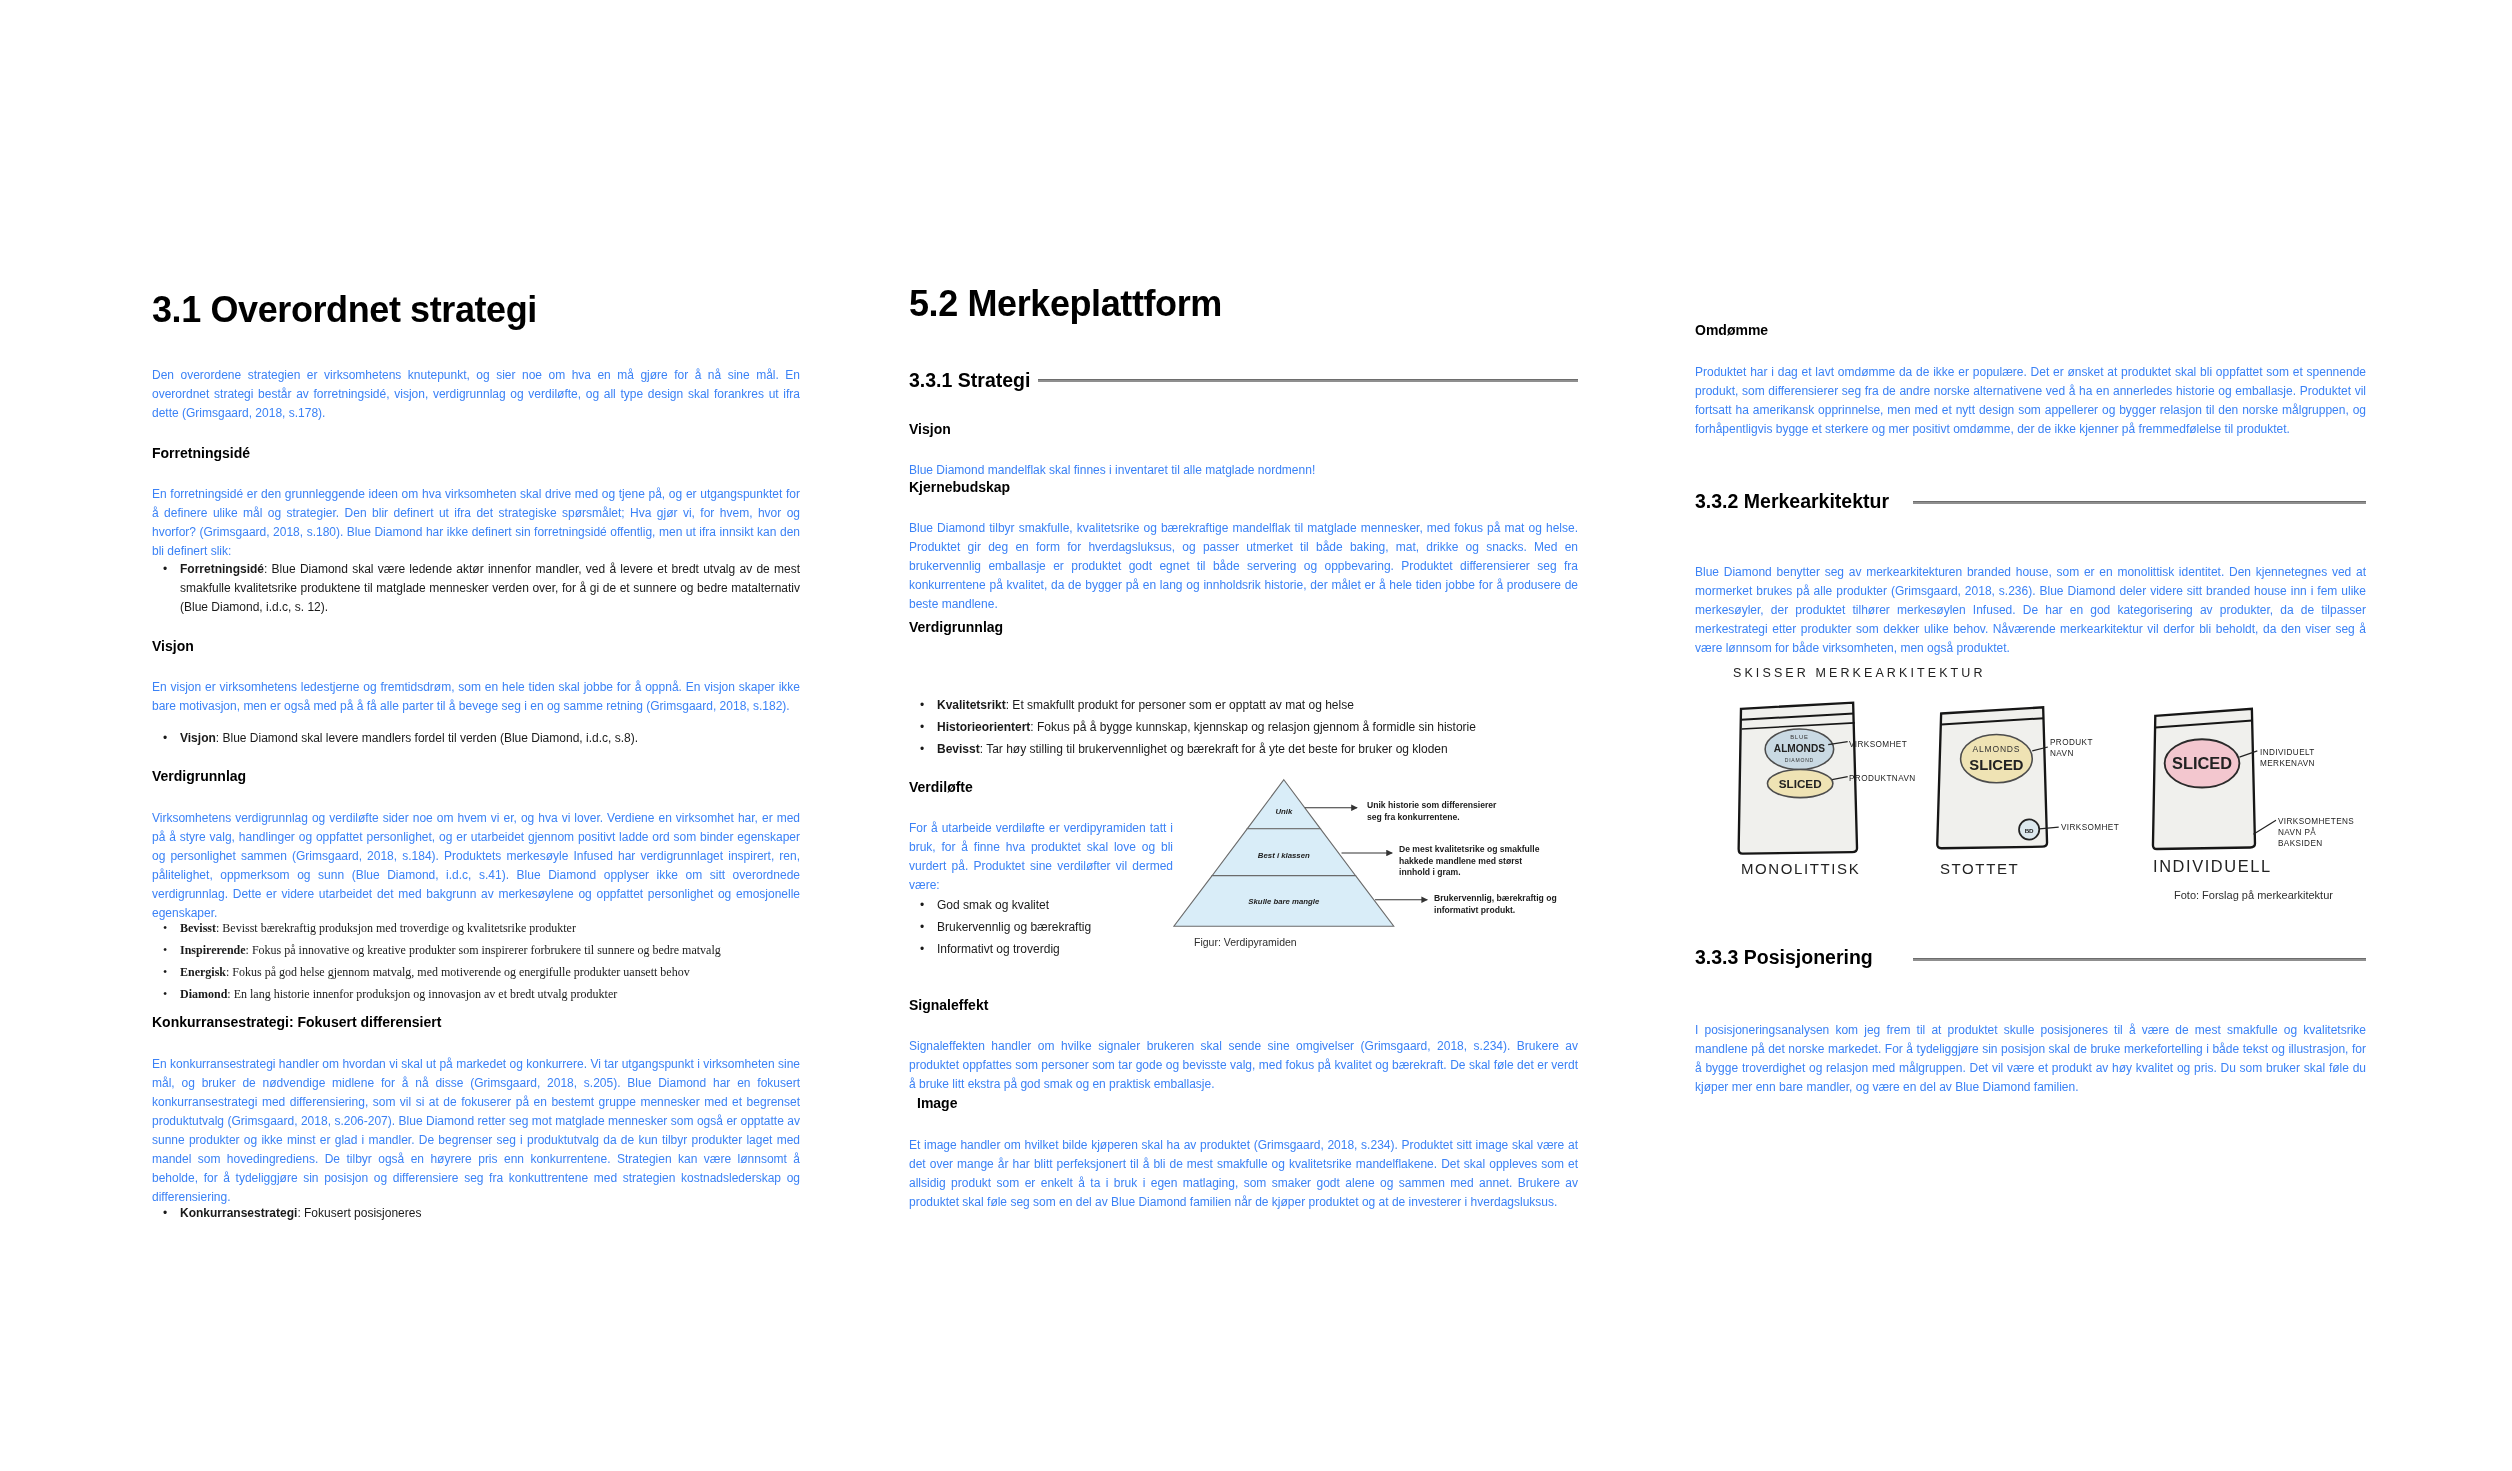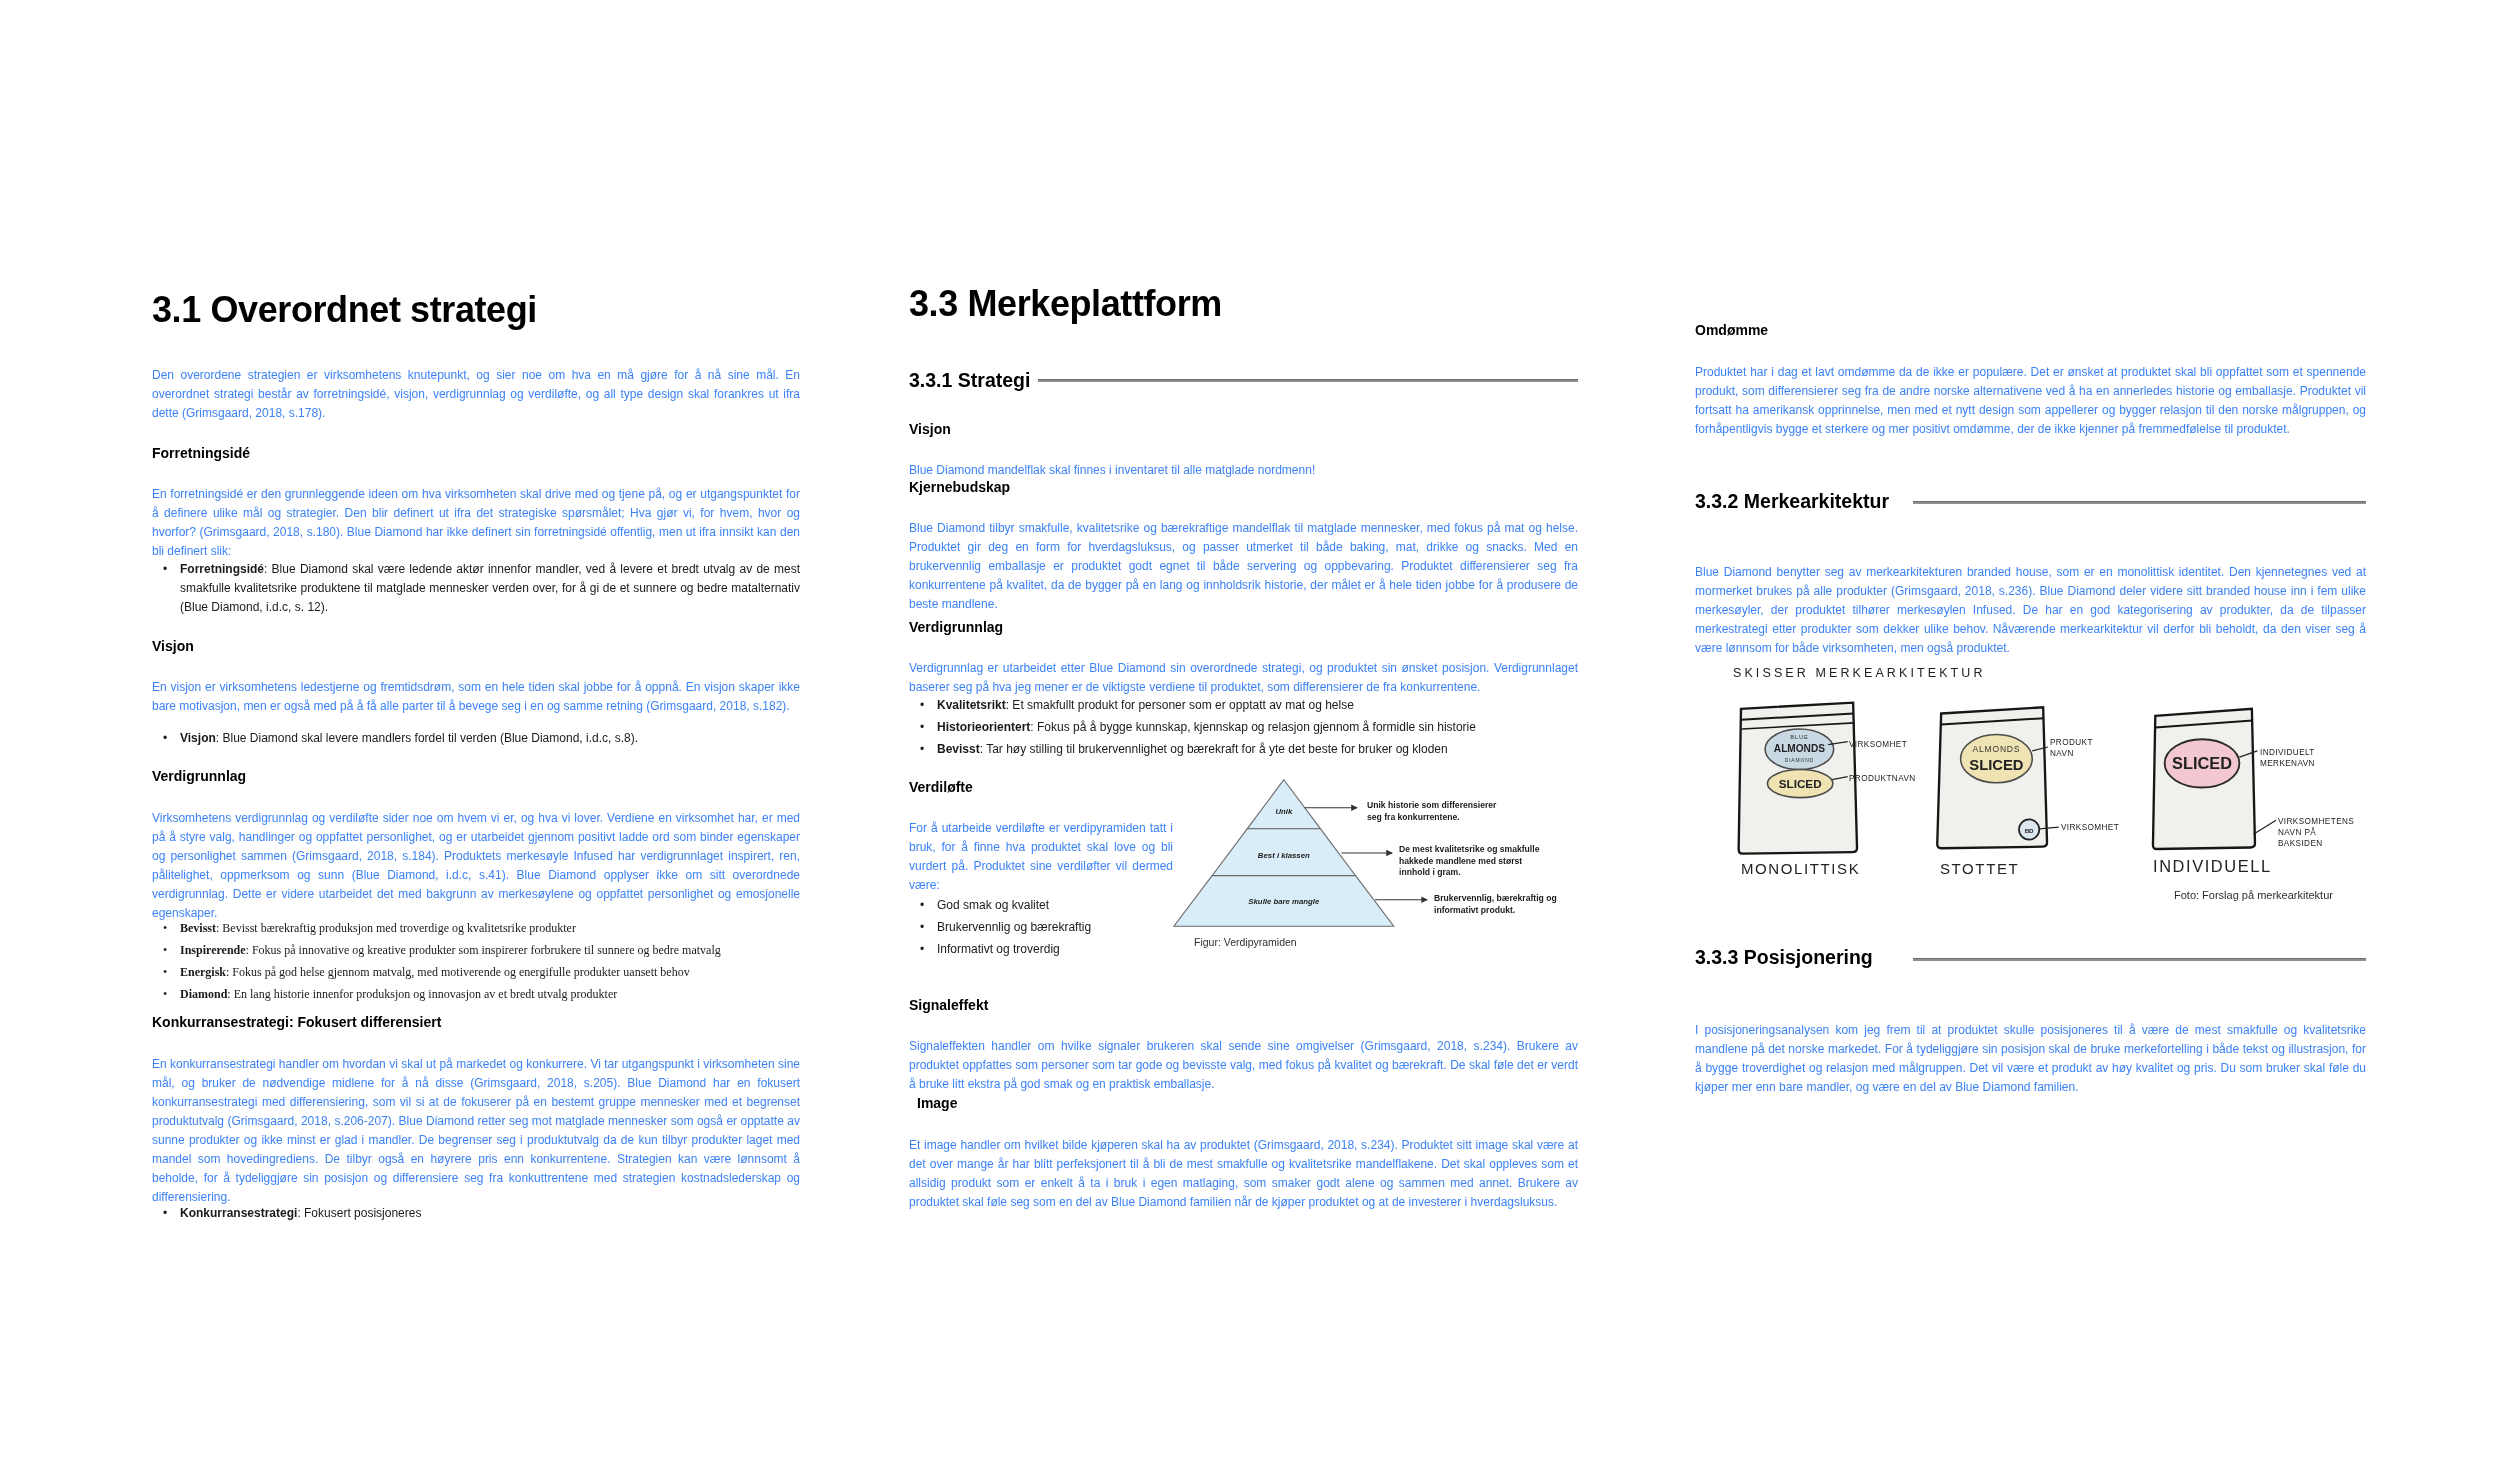--- a/index.html
+++ b/index.html
@@ -59,32 +59,31 @@
     <li><span class="b">Energisk</span><span>: Fokus på god helse gjennom matvalg, med motiverende og energifulle produkter uansett behov</span></li>
     <li><span class="b">Diamond</span><span>: En lang historie innenfor produksjon og innovasjon av et bredt utvalg produkter</span></li>
   </ul>
 
   <div class="abs h3" style="left:152px;top:1014px;width:648px;">Konkurransestrategi: Fokusert differensiert</div>
   <div class="abs body-text" style="left:152px;top:1035px;width:648px;">En konkurransestrategi handler om hvordan vi skal ut på markedet og konkurrere. Vi tar utgangspunkt i virksomheten sine mål, og bruker de nødvendige midlene for å nå disse (Grimsgaard, 2018, s.205). Blue Diamond har en fokusert konkurransestrategi med differensiering, som vil si at de fokuserer på en bestemt gruppe mennesker med et begrenset produktutvalg (Grimsgaard, 2018, s.206-207). Blue Diamond retter seg mot matglade mennesker som også er opptatte av sunne produkter og ikke minst er glad i mandler. De begrenser seg i produktutvalg da de kun tilbyr produkter laget med mandel som hovedingrediens. De tilbyr også en høyrere pris enn konkurrentene. Strategien kan være lønnsomt å beholde, for å tydeliggjøre sin posisjon og differensiere seg fra konkuttrentene med strategien kostnadslederskap og differensiering.</div>
   <ul class="abs blt" style="left:152px;top:1204px;width:648px;">
     <li><span class="b">Konkurransestrategi</span><span>: Fokusert posisjoneres</span></li>
   </ul>
 
-  <div class="abs h1" style="left:909px;top:283px;width:669px;">3.3 Merkeplattform</div>
+  <div class="abs h1" style="left:909px;top:283px;width:669px;">5.2 Merkeplattform</div>
   <div class="abs h2" style="left:909px;top:369px;">3.3.1 Strategi</div>
   <div class="rule" style="left:1038px;top:379px;width:540px;"></div>
 
   <div class="abs h3" style="left:909px;top:421px;">Visjon</div>
   <div class="abs body-text single" style="left:909px;top:441px;width:669px;">Blue Diamond mandelflak skal finnes i inventaret til alle matglade nordmenn!</div>
 
   <div class="abs h3" style="left:909px;top:479px;">Kjernebudskap</div>
   <div class="abs body-text" style="left:909px;top:499px;width:669px;">Blue Diamond tilbyr smakfulle, kvalitetsrike og bærekraftige mandelflak til matglade mennesker, med fokus på mat og helse. Produktet gir deg en form for hverdagsluksus, og passer utmerket til både baking, mat, drikke og snacks. Med en brukervennlig emballasje er produktet godt egnet til både servering og oppbevaring. Produktet differensierer seg fra konkurrentene på kvalitet, da de bygger på en lang og innholdsrik historie, der målet er å hele tiden jobbe for å produsere de beste mandlene.</div>
 
   <div class="abs h3" style="left:909px;top:619px;">Verdigrunnlag</div>
-  <div class="abs body-text" style="left:909px;top:639px;width:669px;">Verdigrunnlag er utarbeidet etter Blue Diamond sin overordnede strategi, og produktet sin ønsket posisjon. Verdigrunnlaget baserer seg på hva jeg mener er de viktigste verdiene til produktet, som differensierer de fra konkurrentene.</div>
   <ul class="abs blt" style="left:909px;top:696px;width:669px;">
     <li><span class="b">Kvalitetsrikt</span><span>: Et smakfullt produkt for personer som er opptatt av mat og helse</span></li>
     <li><span class="b">Historieorientert</span><span>: Fokus på å bygge kunnskap, kjennskap og relasjon gjennom å formidle sin historie</span></li>
     <li><span class="b">Bevisst</span><span>: Tar høy stilling til brukervennlighet og bærekraft for å yte det beste for bruker og kloden</span></li>
   </ul>
 
   <div class="abs h3" style="left:909px;top:779px;">Verdiløfte</div>
   <div class="abs body-text" style="left:909px;top:799px;width:264px;">For å utarbeide verdiløfte er verdipyramiden tatt i bruk, for å finne hva produktet skal love og bli vurdert på. Produktet sine verdiløfter vil dermed være:</div>
   <ul class="abs blt" style="left:909px;top:896px;width:265px;">
     <li style="text-align:left;"><span>God smak og kvalitet</span></li>

